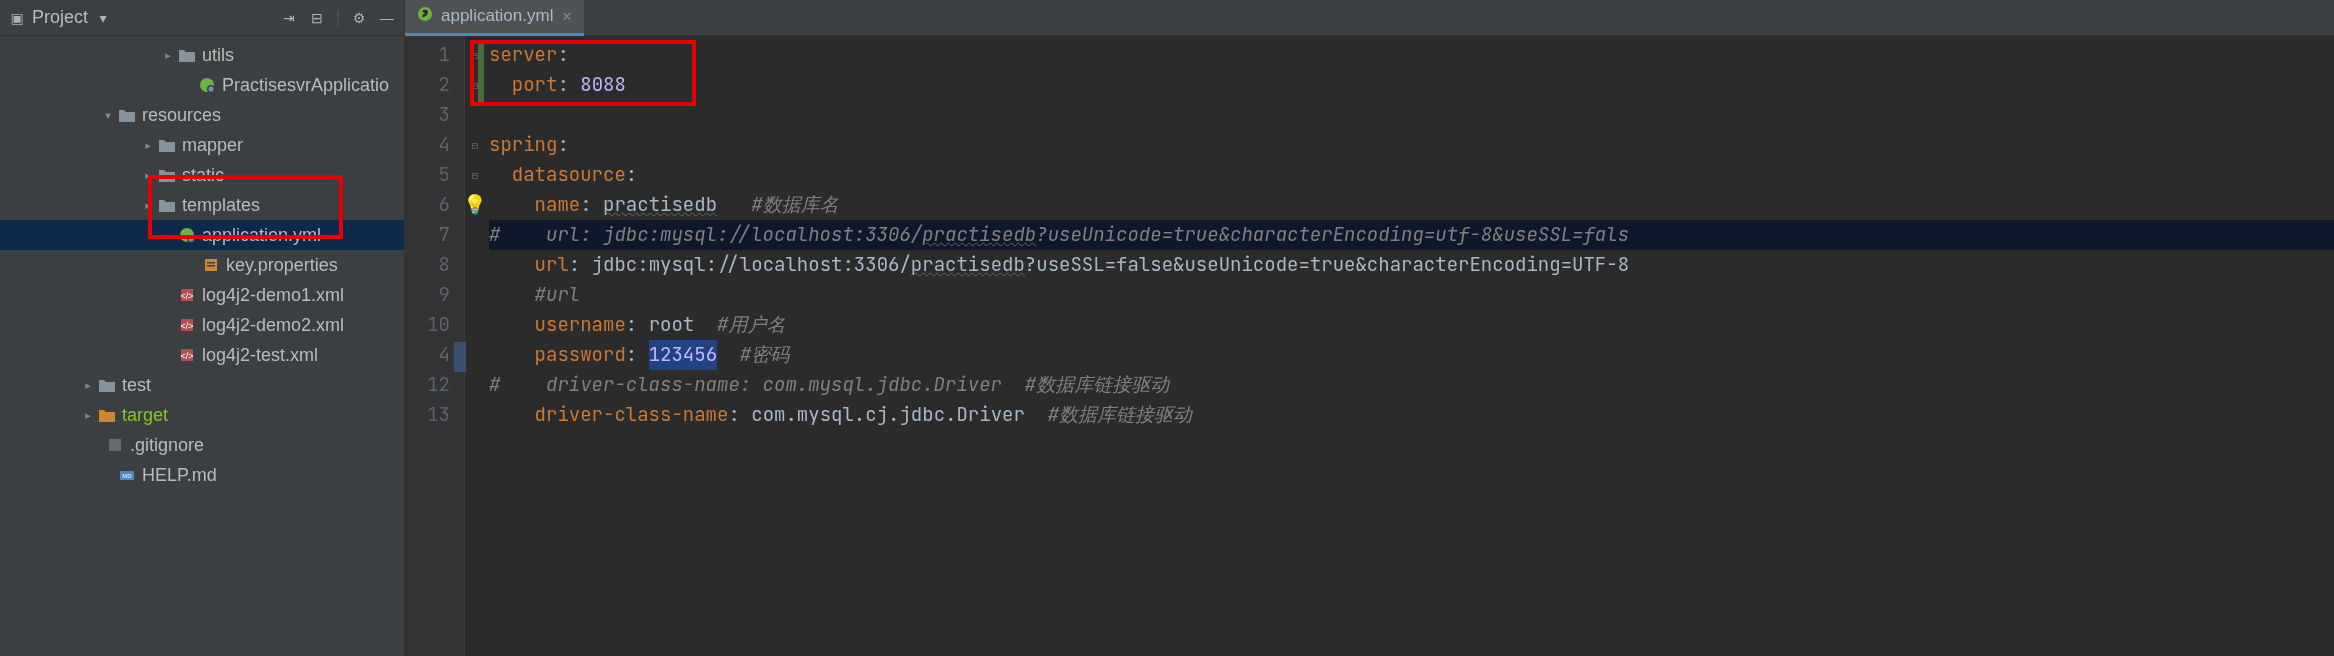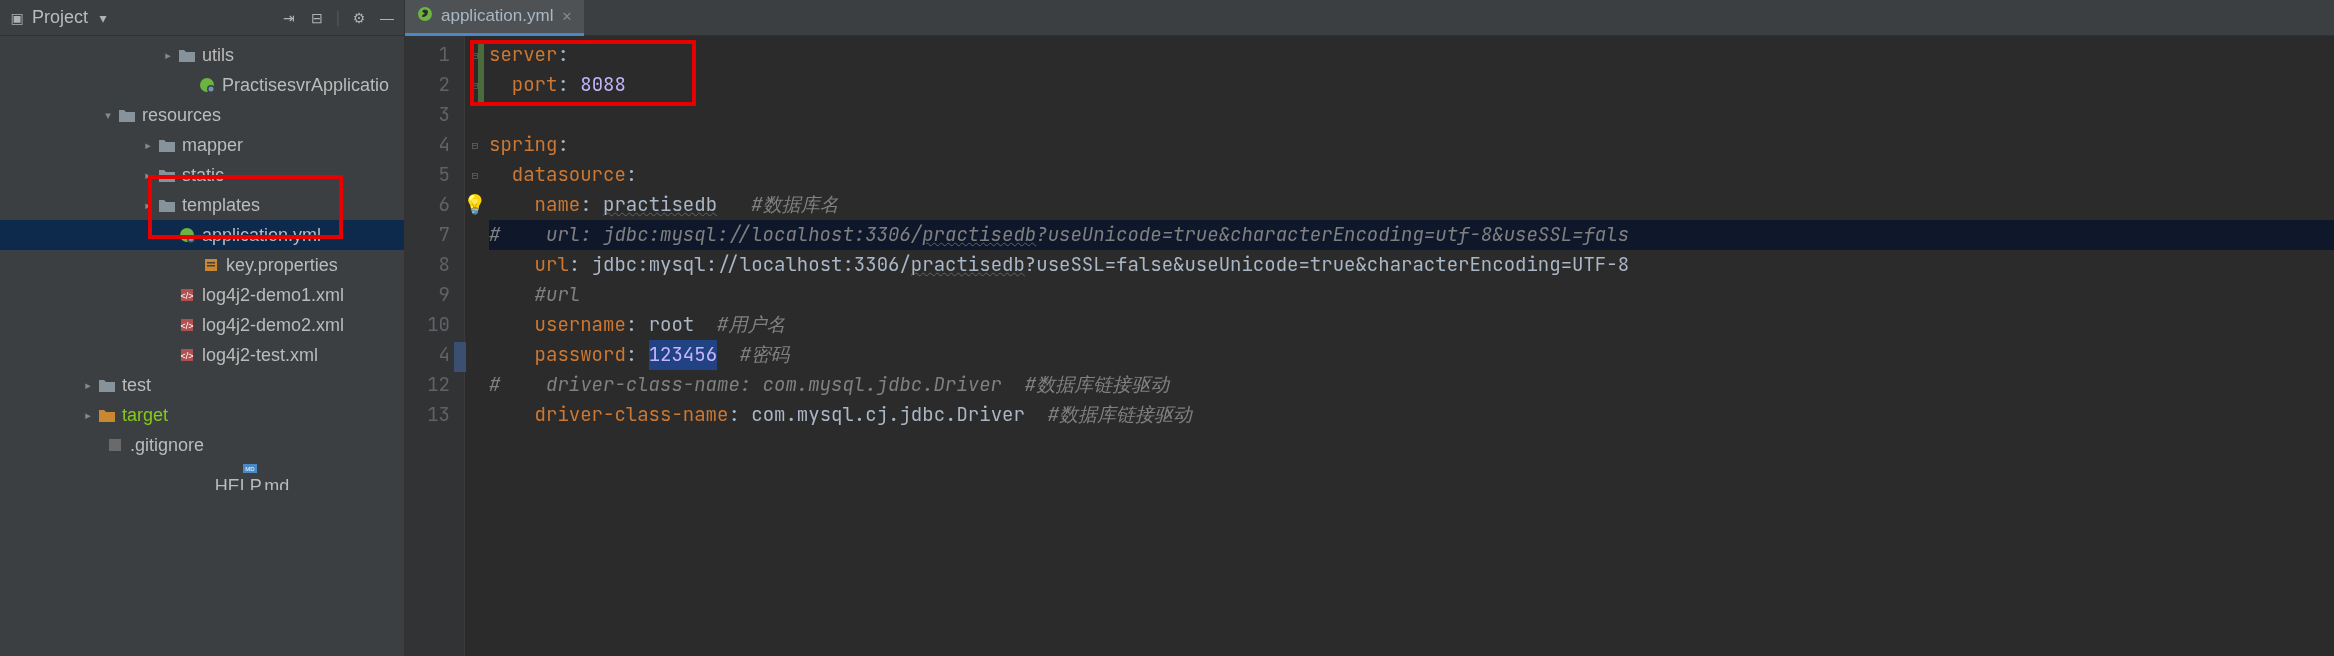--- a/index.html
+++ b/index.html
@@ -344,21 +344,21 @@
       </div>
       <div class="tree-item" style="padding-left: 88px;">
         <span class="tree-arrow"></span>
         <span class="tree-icon">
           <svg width="16" height="16" viewBox="0 0 16 16">
             <rect x="2" y="2" width="12" height="12" fill="#6a6a6a"></rect>
           </svg>
         </span>
         <span class="tree-label">.gitignore</span>
       </div>
-      <div class="tree-item" style="padding-left: 100px; flex-direction: column;">
+      <div class="tree-item" style="padding-left: 100px;">
         <span class="tree-arrow"></span>
         <span class="tree-icon">
           <svg width="16" height="16" viewBox="0 0 16 16">
             <rect x="1" y="4" width="14" height="9" fill="#4a88c7"></rect>
             <text x="8" y="11" font-size="6" fill="#fff" text-anchor="middle">MD</text>
           </svg>
         </span>
         <span class="tree-label">HELP.md</span>
       </div>
     </div>

